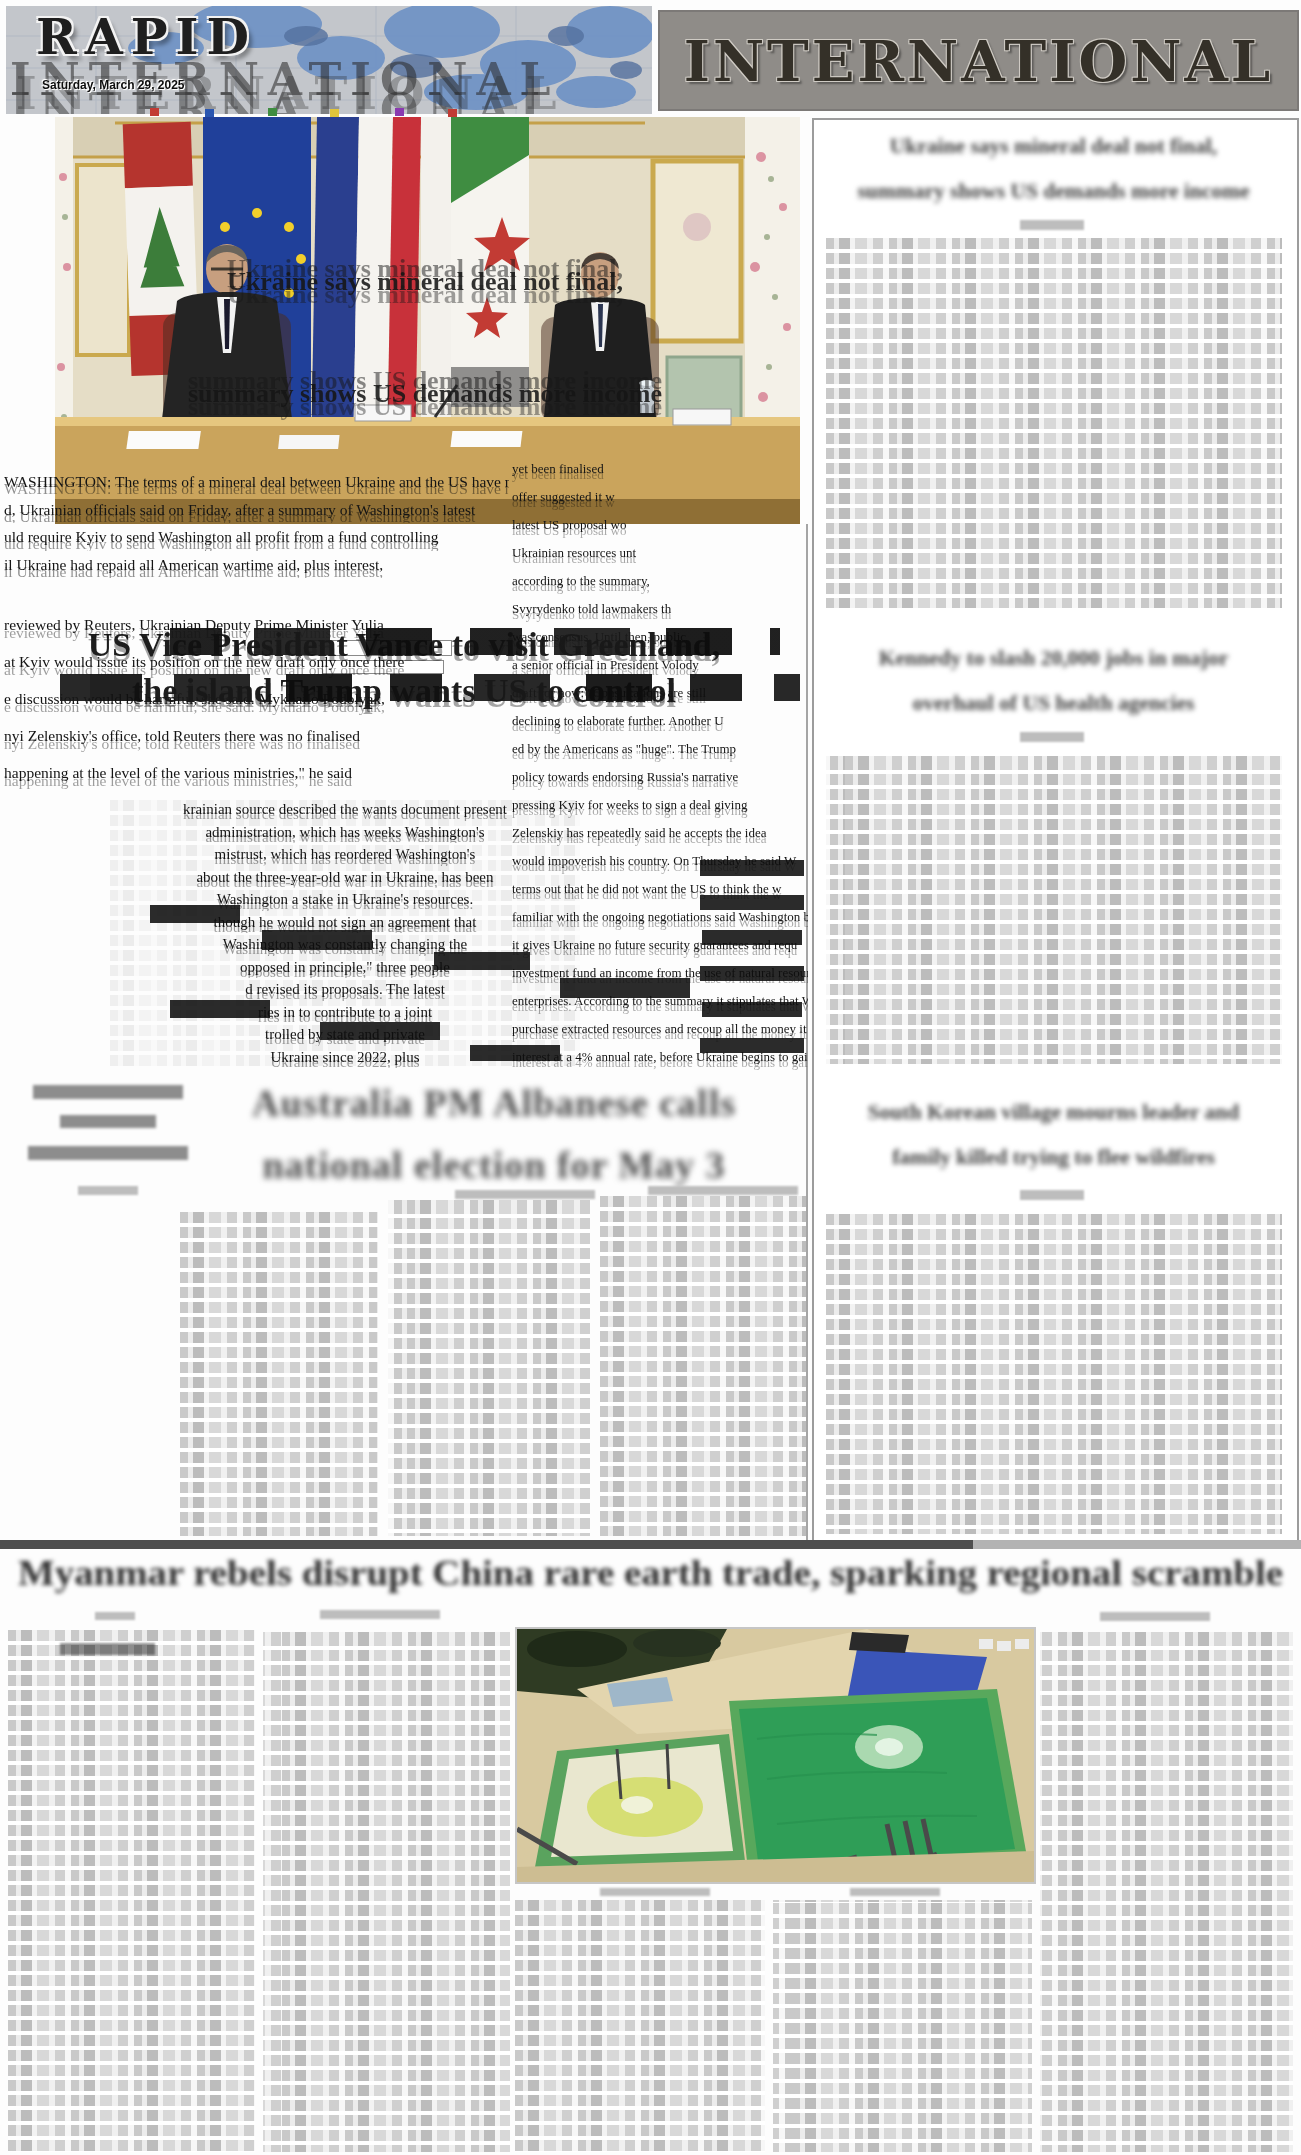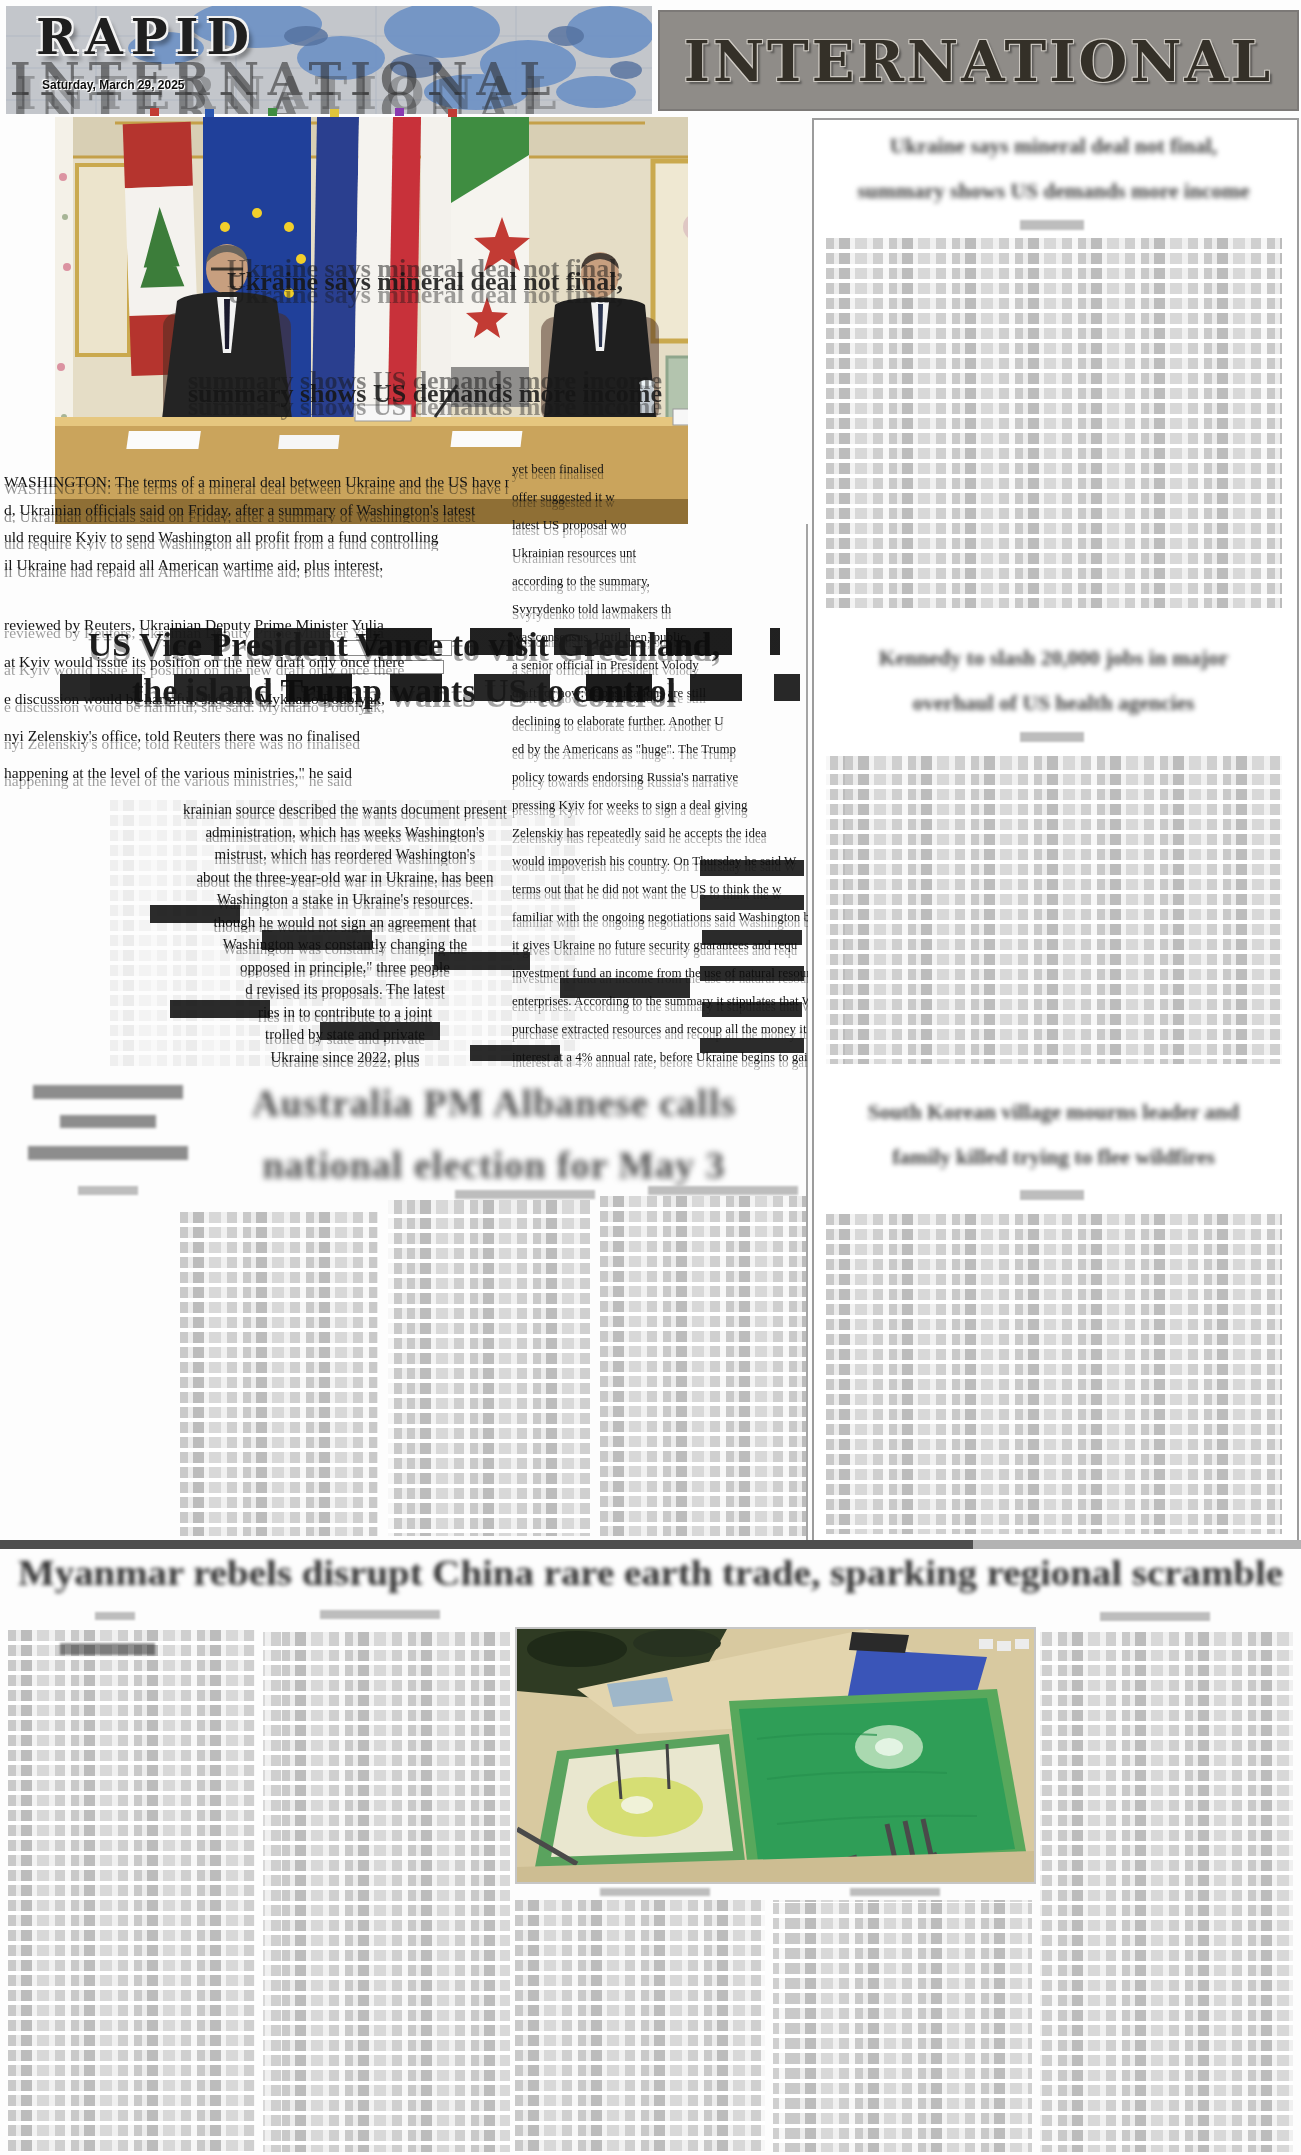--- a/index.html
+++ b/index.html
@@ -18,21 +18,21 @@
          text-shadow:0 30px 0 rgba(40,40,40,.45),6px 14px 0 rgba(40,40,40,.3);}
   .mh-date{position:absolute;left:36px;top:72px;font-family:"Liberation Sans",sans-serif;font-weight:bold;
          font-size:12px;color:#0d0d0d;text-shadow:1px 1px 0 #fff,-1px -1px 0 #fff,0 0 4px #fff;}
   #mh-right{left:658px;top:10px;width:637px;height:97px;background:#8f8c88;border:2px solid #7c7977;
          display:flex;align-items:center;justify-content:center;}
   #mh-right span{font-family:"DejaVu Serif",serif;font-weight:bold;font-size:56px;letter-spacing:3px;color:#343028;
          text-shadow:1px 1px 0 #cfcbc4,-1px -1px 0 #cfcbc4,1px -1px 0 #cfcbc4,-1px 1px 0 #cfcbc4,3px 3px 2px rgba(0,0,0,.35);}
   .artifact{position:absolute;width:9px;height:8px;}
 
   
-  #photo{left:55px;top:117px;width:633px;height:407px;overflow:hidden;}
+  #photo{left:55px;top:117px;width:745px;height:407px;overflow:hidden;}
   .ghost-h{position:absolute;width:800px;left:-30px;text-align:center;font-weight:bold;font-size:26px;color:rgba(22,22,22,.88);
            filter:blur(.4px);text-shadow:0 -13px 0 rgba(22,22,22,.5),0 13px 0 rgba(22,22,22,.4);white-space:nowrap;}
   .dashedbox{position:absolute;border:1px solid #8a8a8a;background:rgba(255,255,255,.85);}
 
   
   .fragcol{position:absolute;overflow:hidden;color:#141414;}
   .fragcol div{white-space:nowrap;overflow:hidden;}
   #frag-overlay{left:4px;top:468px;width:505px;height:150px;font-size:15.5px;line-height:27.5px;z-index:4;}
   #frag-overlay div{text-shadow:0 7px 0 rgba(10,10,10,.45);}
   #frag-left{left:4px;top:606px;width:505px;height:190px;font-size:15.5px;line-height:37px;z-index:4;}

